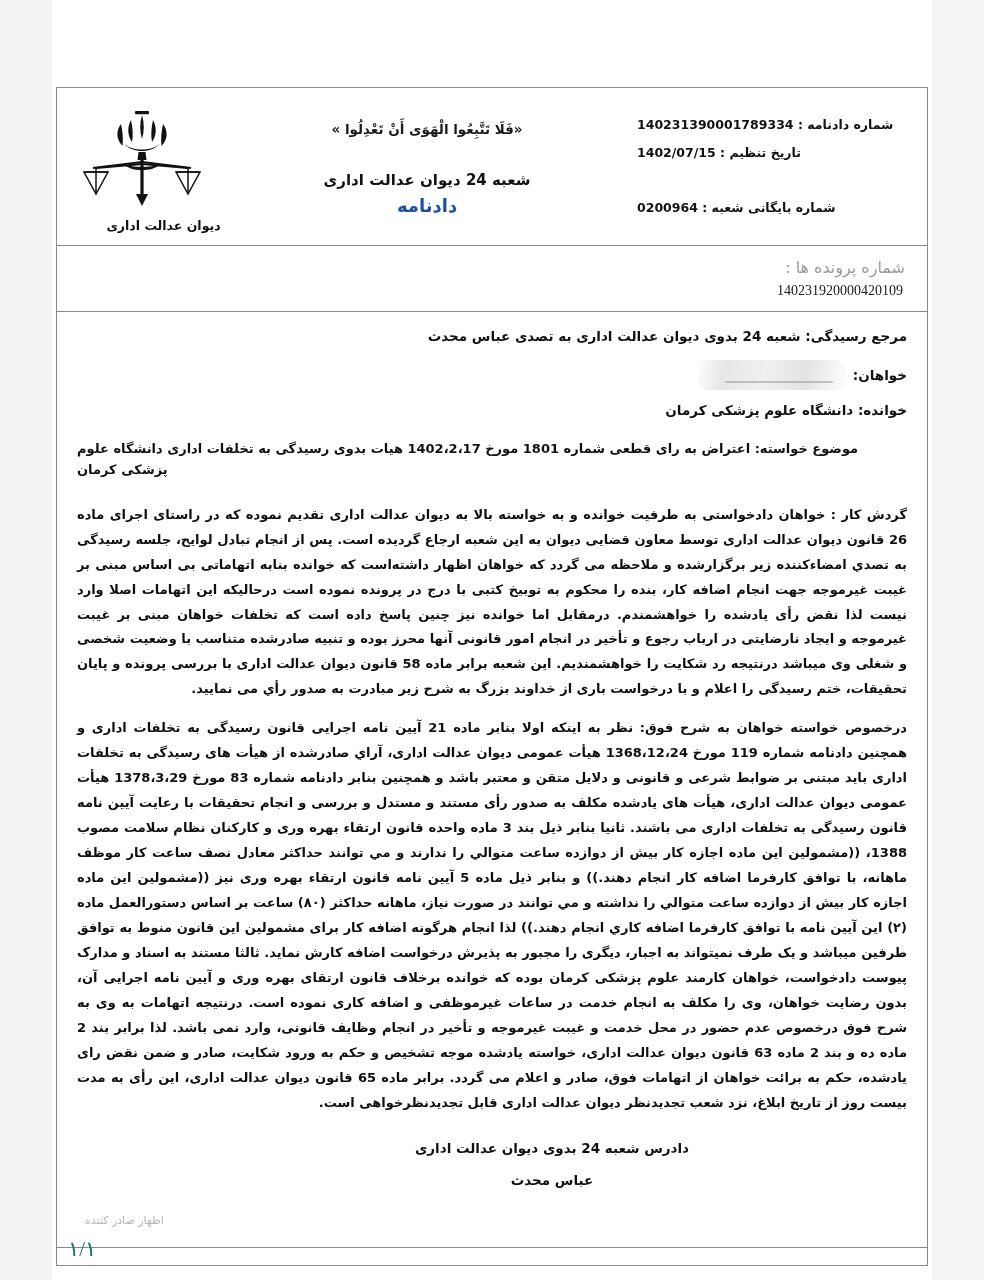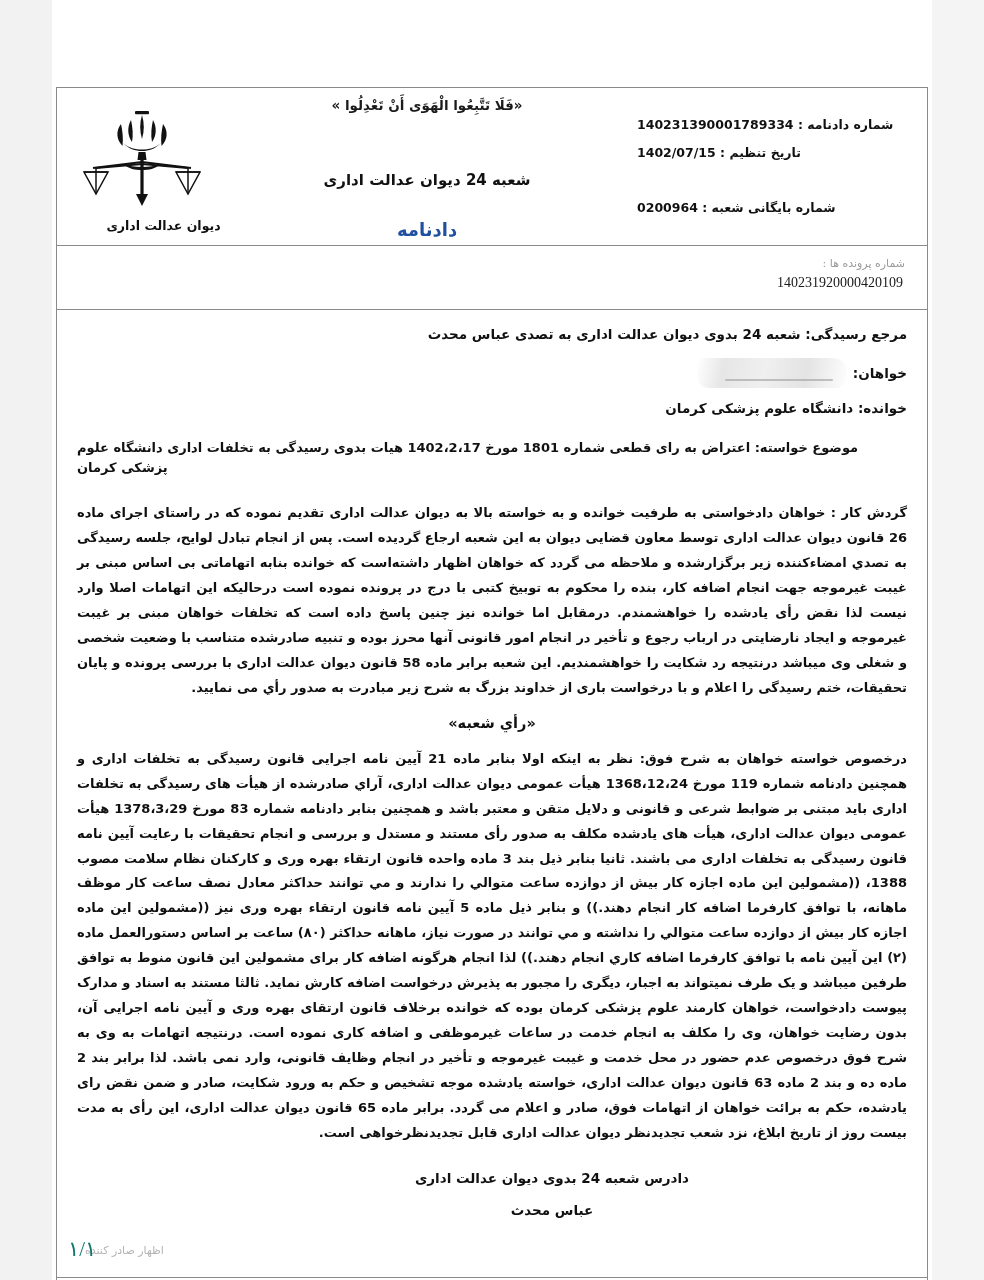--- a/index.html
+++ b/index.html
@@ -75,21 +75,20 @@
     margin-left: 43px;
   }
 
   .center-cell {
     flex: 1;
     display: flex;
     flex-direction: column;
     align-items: center;
     justify-content: center;
     padding-top: 4px;
-    gap: 24px;
   }
   .ayah {
     font-size: 13.5px;
     color: #1b1b1b;
     font-weight: 600;
     margin-bottom: 34px;
     direction: rtl;
   }
   .branch-line {
     font-size: 15px;
@@ -125,21 +124,21 @@
   .meta-gap { height: 22px; }
 
   
   .case-band {
     border-bottom: 1.5px solid #8a8a8a;
     padding: 9px 22px 12px 0;
     box-sizing: border-box;
     min-height: 64px;
   }
   .case-label {
-    font-size: 11px;
+    font-size: 16px;
     color: #9a9a9a;
     text-align: right;
     line-height: 1.6;
   }
   .case-value {
     font-size: 14px;
     color: #1a1a1a;
     text-align: right;
     direction: ltr;
     margin-top: 2px;
@@ -356,21 +355,20 @@
         <span>خواهان:</span>
         <span class="redaction"></span>
       </div>
 
       <div class="field-line">خوانده: دانشگاه علوم پزشکی کرمان</div>
 
       <div class="subject-line">موضوع خواسته: اعتراض به رای قطعی شماره 1801 مورخ 1402،2،17 هیات بدوی رسیدگی به تخلفات اداری دانشگاه علوم پزشکی کرمان</div>
 
       <div class="para">گردش کار : خواهان دادخواستی به طرفیت خوانده و به خواسته بالا به دیوان عدالت اداری تقدیم نموده که در راستای اجرای ماده 26 قانون دیوان عدالت اداری توسط معاون قضایی دیوان به این شعبه ارجاع گردیده است. پس از انجام تبادل لوایح، جلسه رسیدگی به تصدي امضاءکننده زیر برگزارشده و ملاحظه می گردد که خواهان اظهار داشته‌است که خوانده بنابه اتهاماتی بی اساس مبنی بر غیبت غیرموجه جهت انجام اضافه کار، بنده را محکوم به توبیخ کتبی با درج در پرونده نموده است درحالیکه این اتهامات اصلا وارد نیست لذا نقض رأی یادشده را خواهشمندم. درمقابل اما خوانده نیز چنین پاسخ داده است که تخلفات خواهان مبنی بر غیبت غیرموجه و ایجاد نارضایتی در ارباب رجوع و تأخیر در انجام امور قانونی آنها  محرز بوده و تنبیه صادرشده متناسب با وضعیت شخصی و شغلی وی میباشد درنتیجه رد شکایت را خواهشمندیم. این شعبه برابر ماده 58 قانون دیوان عدالت اداری با بررسی پرونده و پایان تحقیقات، ختم رسیدگی را اعلام و با درخواست باری از خداوند بزرگ به شرح زیر مبادرت به صدور رأي می نمایید.</div>
 
-      <div class="ray-heading">«رأي شعبه»</div>
 
       <div class="para">درخصوص خواسته خواهان به شرح فوق: نظر به اینکه اولا بنابر ماده 21 آیین نامه اجرایی قانون رسیدگی به تخلفات اداری و همچنین دادنامه شماره 119 مورخ 1368،12،24 هیأت عمومی دیوان عدالت اداری، آراي صادرشده از هیأت های رسیدگی به تخلفات اداری باید مبتنی بر ضوابط شرعی و قانونی و دلایل متقن و معتبر باشد و همچنین بنابر دادنامه شماره 83 مورخ 1378،3،29 هیأت عمومی دیوان عدالت اداری، هیأت های یادشده مکلف به صدور رأی مستند و مستدل و بررسی و انجام تحقیقات با رعایت آیین نامه قانون رسیدگی به تخلفات اداری می باشند. ثانیا بنابر ذیل بند 3 ماده واحده قانون ارتقاء بهره وری و کارکنان نظام سلامت مصوب 1388، ((مشمولین این ماده اجازه کار بیش از دوازده ساعت متوالي را ندارند و مي توانند حداکثر معادل نصف ساعت کار موظف ماهانه، با توافق کارفرما اضافه کار انجام دهند.)) و بنابر ذیل ماده 5 آیین نامه قانون ارتقاء بهره وری نیز ((مشمولین این ماده اجازه کار بیش از دوازده ساعت متوالي را نداشته و مي توانند در صورت نیاز، ماهانه حداکثر (۸۰) ساعت بر اساس دستورالعمل ماده (۲) این آیین نامه با توافق کارفرما اضافه کاري انجام دهند.)) لذا انجام هرگونه اضافه کار برای مشمولین این قانون منوط به توافق طرفین میباشد و یک طرف نمیتواند به اجبار، دیگری را مجبور به پذیرش درخواست اضافه کارش نماید. ثالثا مستند به اسناد و مدارک پیوست دادخواست، خواهان کارمند علوم پزشکی کرمان بوده که خوانده برخلاف قانون ارتقای بهره وری و آیین نامه اجرایی آن، بدون رضایت خواهان، وی را مکلف به انجام خدمت در ساعات غیرموظفی و اضافه کاری نموده است. درنتیجه اتهامات به وی به شرح فوق درخصوص عدم حضور در محل خدمت و غیبت غیرموجه و تأخیر در انجام وظایف قانونی، وارد نمی باشد. لذا برابر بند 2 ماده ده و بند 2 ماده 63 قانون دیوان عدالت اداری، خواسته یادشده موجه تشخیص و حکم به ورود شکایت، صادر و ضمن نقض رای یادشده، حکم به برائت خواهان از اتهامات فوق، صادر و اعلام می گردد. برابر ماده 65 قانون دیوان عدالت اداری، این رأی به مدت بیست روز از تاریخ ابلاغ، نزد شعب تجدیدنظر دیوان عدالت اداری قابل تجدیدنظرخواهی است.</div>
 
       <div class="sign-block">
         <div class="sign-role">دادرس شعبه 24 بدوی دیوان عدالت اداری</div>
         <div class="sign-name">عباس  محدث</div>
       </div>
 
       <div class="sign-note">اظهار صادر کننده</div>
     </div>

